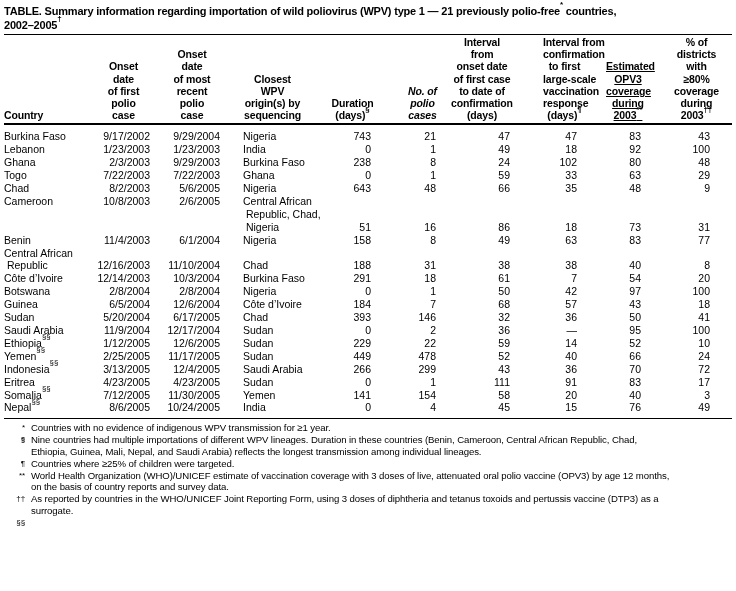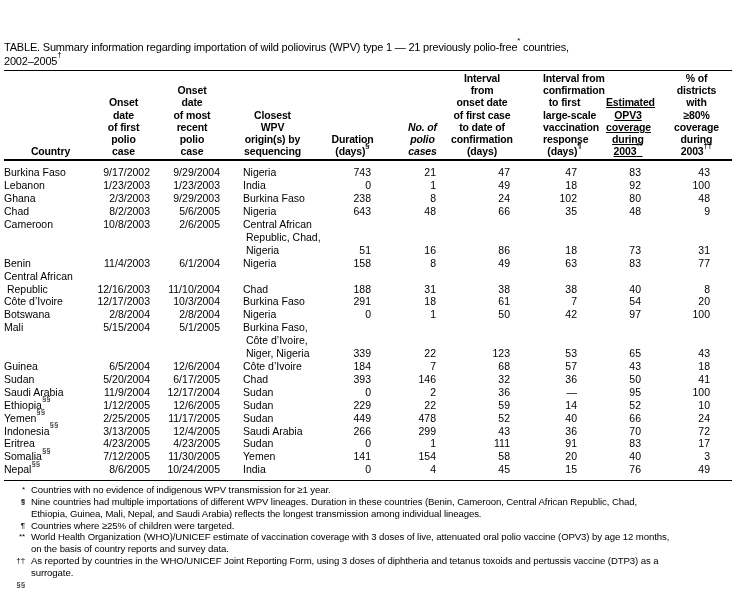--- a/index.html
+++ b/index.html
@@ -3,43 +3,43 @@
 <meta charset="utf-8">
 <style>
   html,body { margin:0; padding:0; }
   body {
     width:736px; height:591px; background:#ffffff; color:#000;
     font-family:"Liberation Sans","DejaVu Sans",sans-serif;
     overflow:hidden;
   }
   .page { padding:4px 4px 0 4px; }
   .title {
-    font-weight:normal; font-size:11px; line-height:14px;
-    letter-spacing:-0.2px; white-space:pre;margin-top:36px;
+    font-weight:bold; font-size:11px; line-height:14px;
+    letter-spacing:-0.2px; white-space:pre;
   }
   .title sup { font-size:8px; position:relative; top:-3px; line-height:0; }
   .rule1 { border-top:1.5px solid #000; margin-top:2px; }
   .rule2 { border-top:1px solid #000; margin-top:2px; }
 
   table { border-collapse:collapse; table-layout:fixed; width:728px; margin-top:1px; }
   th {
     font-weight:bold; font-size:10.5px; line-height:12.2px; letter-spacing:-0.15px;
     vertical-align:bottom; padding:0 0 2px 0; border-bottom:2px solid #000;
     white-space:pre; text-align:center; overflow:visible;
   }
   td {
     font-size:10.5px; line-height:12.9px; vertical-align:bottom;
     padding:0; white-space:pre; overflow:visible;
   }
   tbody tr:first-child td { padding-top:5px; }
   tbody tr:last-child td { padding-bottom:2px;margin-left:36px; }
 
   
   td.c0 { text-align:left; }
-  th.c0 { text-align:center; vertical-align:bottom; }
+  th.c0 { text-align:left; vertical-align:bottom; }
   td.c1, td.c2 { text-align:right; }
   td.c3 { text-align:left; padding-left:23px; }
   td.c4, td.c5, td.c6, td.c7, td.c8, td.c9 { text-align:right; padding-right:9px; }
   th.c2 { padding-left:14px; }
   th.c3 { padding-left:20px; }
   th.c4 { padding-left:20px; }
   th.c5 { padding-left:20px;font-style:italic; }
   th.c7 { padding-left:24px; }
   th.c8 { padding-left:20px;text-decoration:underline; }
   th.c9 { padding-left:24px;margin-top:8px; }
@@ -165,20 +165,33 @@
           <td class="c3">Burkina Faso</td>
           <td class="c4">238</td>
           <td class="c5">8</td>
           <td class="c6">24</td>
           <td class="c7">102</td>
           <td class="c8">80</td>
           <td class="c9">48</td>
           <td class="c10"></td>
         </tr>
         <tr>
+          <td class="c0">Togo</td>
+          <td class="c1">7/22/2003</td>
+          <td class="c2">7/22/2003</td>
+          <td class="c3">Ghana</td>
+          <td class="c4">0</td>
+          <td class="c5">1</td>
+          <td class="c6">59</td>
+          <td class="c7">33</td>
+          <td class="c8">63</td>
+          <td class="c9">29</td>
+          <td class="c10"></td>
+        </tr>
+        <tr>
           <td class="c0">Chad</td>
           <td class="c1">8/2/2003</td>
           <td class="c2">5/6/2005</td>
           <td class="c3">Nigeria</td>
           <td class="c4">643</td>
           <td class="c5">48</td>
           <td class="c6">66</td>
           <td class="c7">35</td>
           <td class="c8">48</td>
           <td class="c9">9</td>
@@ -221,21 +234,21 @@
           <td class="c4">188</td>
           <td class="c5">31</td>
           <td class="c6">38</td>
           <td class="c7">38</td>
           <td class="c8">40</td>
           <td class="c9">8</td>
           <td class="c10"></td>
         </tr>
         <tr>
           <td class="c0">Côte d’Ivoire</td>
-          <td class="c1">12/17/2003</td>
+          <td class="c1">12/14/2003</td>
           <td class="c2">10/3/2004</td>
           <td class="c3">Burkina Faso</td>
           <td class="c4">291</td>
           <td class="c5">18</td>
           <td class="c6">61</td>
           <td class="c7">7</td>
           <td class="c8">54</td>
           <td class="c9">20</td>
           <td class="c10"></td>
         </tr>
@@ -243,35 +256,20 @@
           <td class="c0">Botswana</td>
           <td class="c1">2/8/2004</td>
           <td class="c2">2/8/2004</td>
           <td class="c3">Nigeria</td>
           <td class="c4">0</td>
           <td class="c5">1</td>
           <td class="c6">50</td>
           <td class="c7">42</td>
           <td class="c8">97</td>
           <td class="c9">100</td>
-          <td class="c10"></td>
-        </tr>
-        <tr class="dates-top">
-          <td class="c0">Mali</td>
-          <td class="c1">5/15/2004</td>
-          <td class="c2">5/1/2005</td>
-          <td class="c3">Burkina Faso,
- Côte d’Ivoire,
- Niger, Nigeria</td>
-          <td class="c4">339</td>
-          <td class="c5">22</td>
-          <td class="c6">123</td>
-          <td class="c7">53</td>
-          <td class="c8">65</td>
-          <td class="c9">43</td>
           <td class="c10"></td>
         </tr>
         <tr>
           <td class="c0">Guinea</td>
           <td class="c1">6/5/2004</td>
           <td class="c2">12/6/2004</td>
           <td class="c3">Côte d’Ivoire</td>
           <td class="c4">184</td>
           <td class="c5">7</td>
           <td class="c6">68</td>

